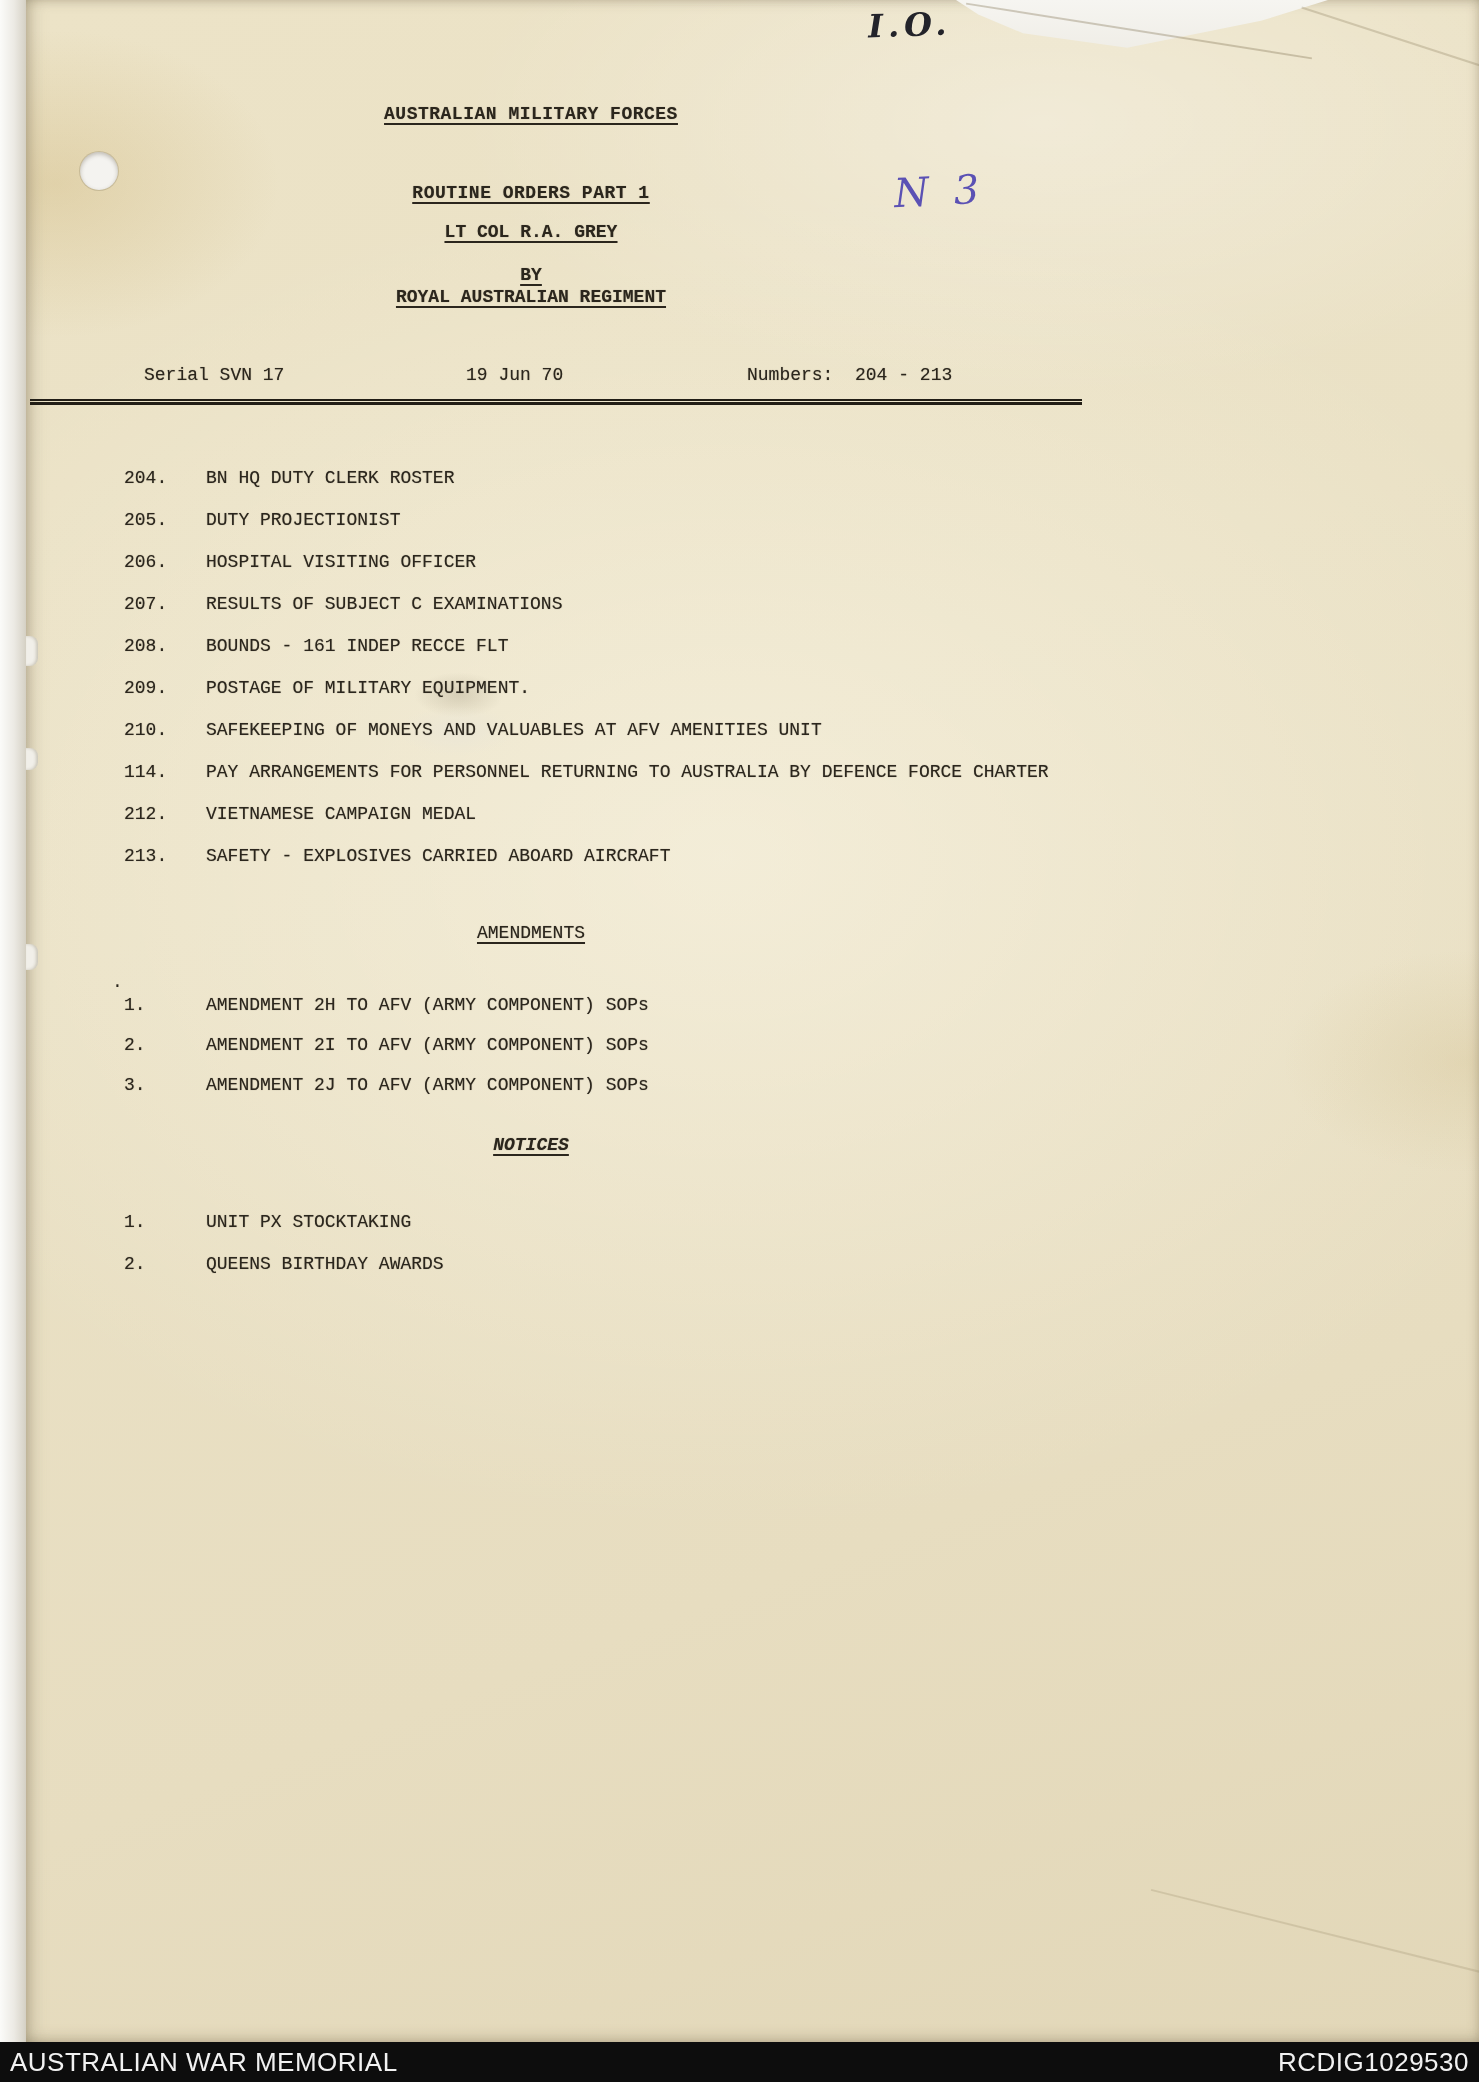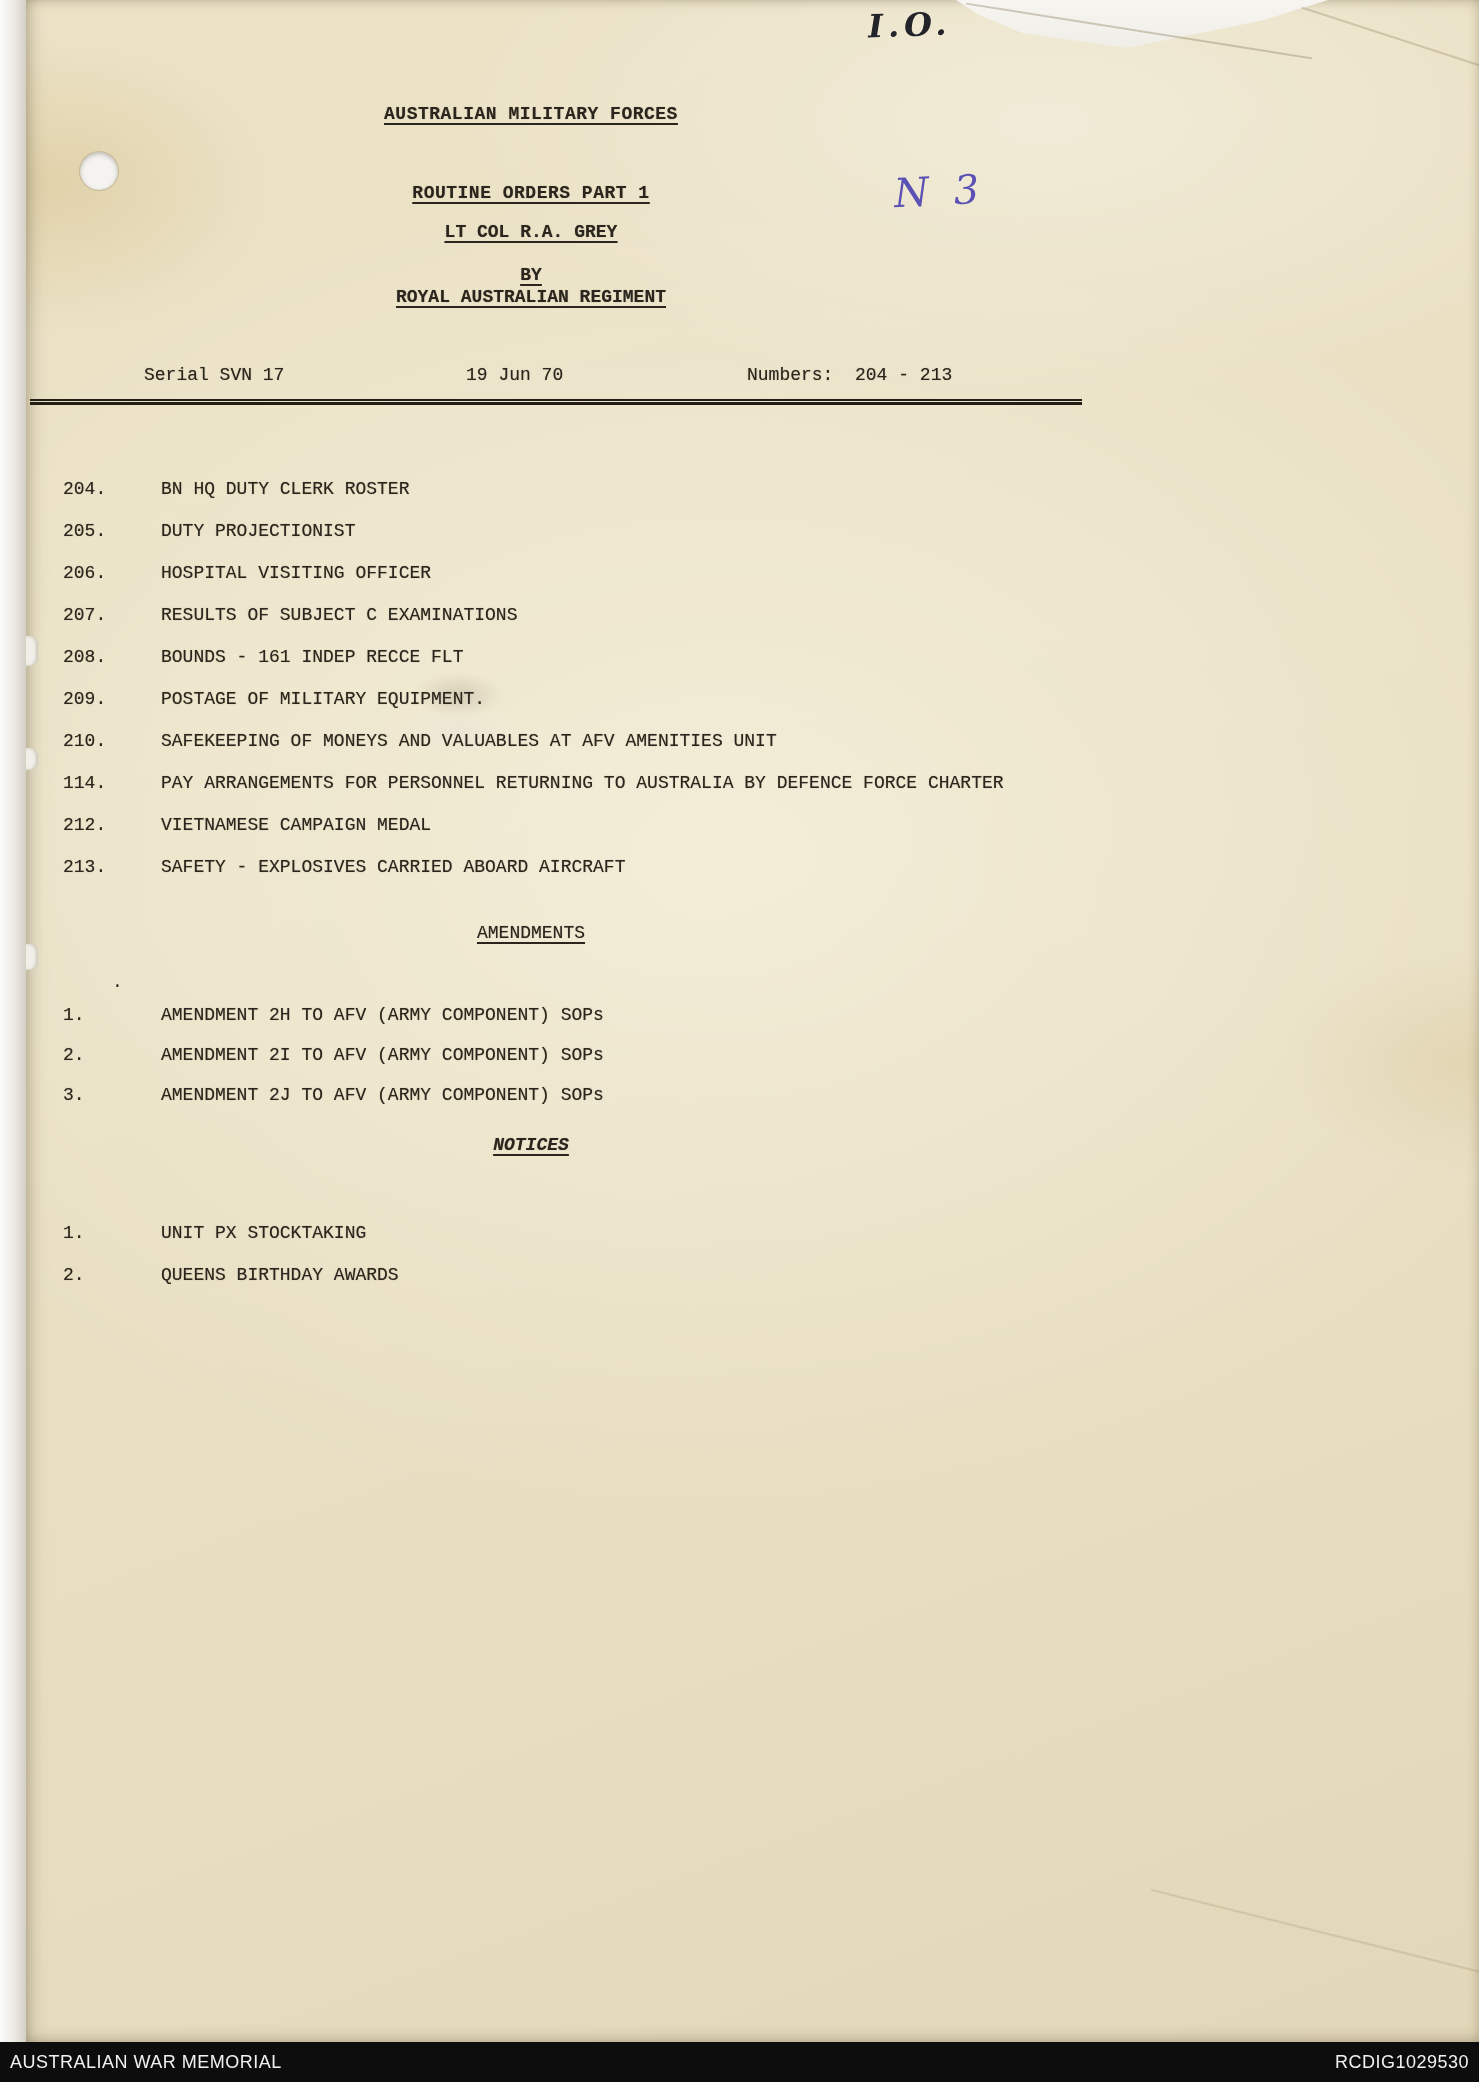--- a/index.html
+++ b/index.html
@@ -78,33 +78,33 @@
   .head-officer { margin-top:17px; font-weight:700; line-height:25px; }
   .head-regiment { font-weight:700; line-height:25px; }
   .meta-row { position:relative; margin-top:55px; height:26px; }
   .meta-row span { position:absolute; white-space:pre; }
   .meta-serial { left:118px; }
   .meta-date { left:440px; }
   .meta-numbers { left:721px; }
   .rule { margin-top:8px; margin-left:4px; width:1052px; height:6px;
     border-top:2px solid #221e16; border-bottom:3px solid #221e16; }
   .orders { margin-top:52px; }
-  .row { display:flex; height:42px; align-items:flex-end; padding-left:37px;gap:16px; }
+  .row { display:flex; height:42px; align-items:center; padding-left:98px; }
   .row .num { width:82px; flex:0 0 82px; }
   .row .ttl { white-space:pre; }
   .amendments-heading { margin-top:46px; font-weight:400; }
   .amend-list { margin-top:42px; }
   .amend-list .row { height:40px; }
   .notices-heading { margin-top:30px; font-weight:700;font-style:italic; }
   .notice-list { margin-top:46px; }
   
   .footer-bar {
     position:absolute; left:0; right:0; bottom:0; height:40px; background:#0d0d0d;
     display:flex; justify-content:space-between; align-items:center; padding:0 10px;
-    font-family:"Liberation Sans","DejaVu Sans",sans-serif; font-size:18px; color:#f1f1f1;
+    font-family:"Liberation Sans","DejaVu Sans",sans-serif; font-size:26px; color:#f1f1f1;
     letter-spacing:0.5px;
     margin-top:44px;
   }
 </style>
 </head>
 <body>
 
 <div class="scene">
   <div class="paper">
 

